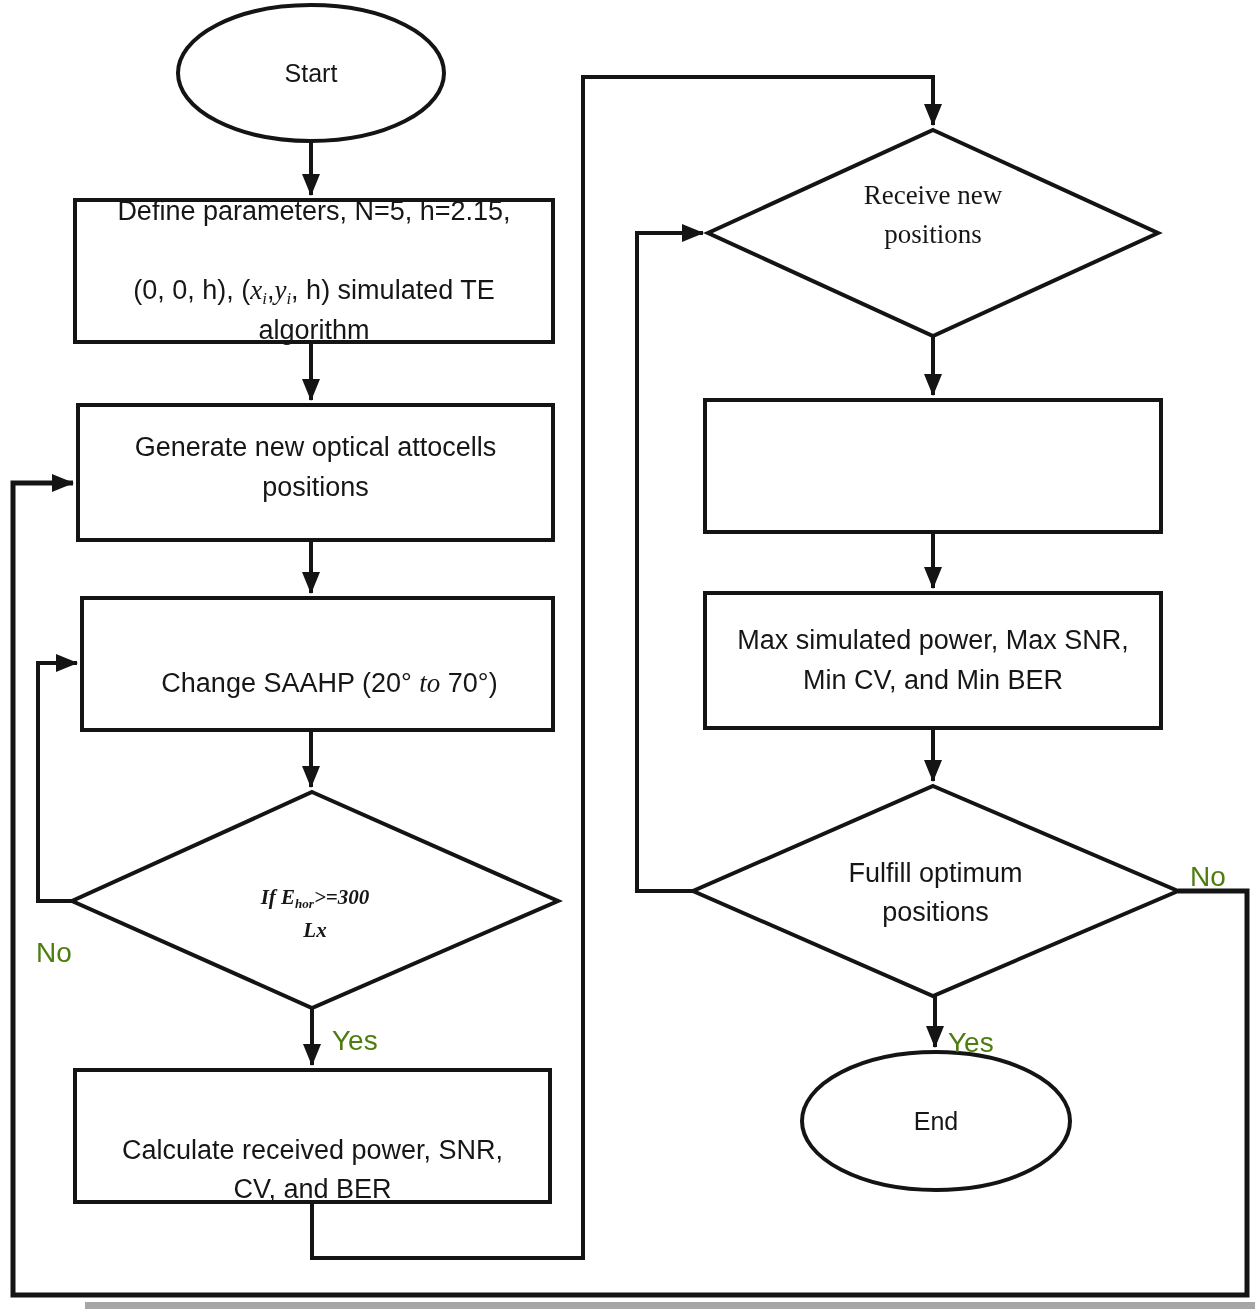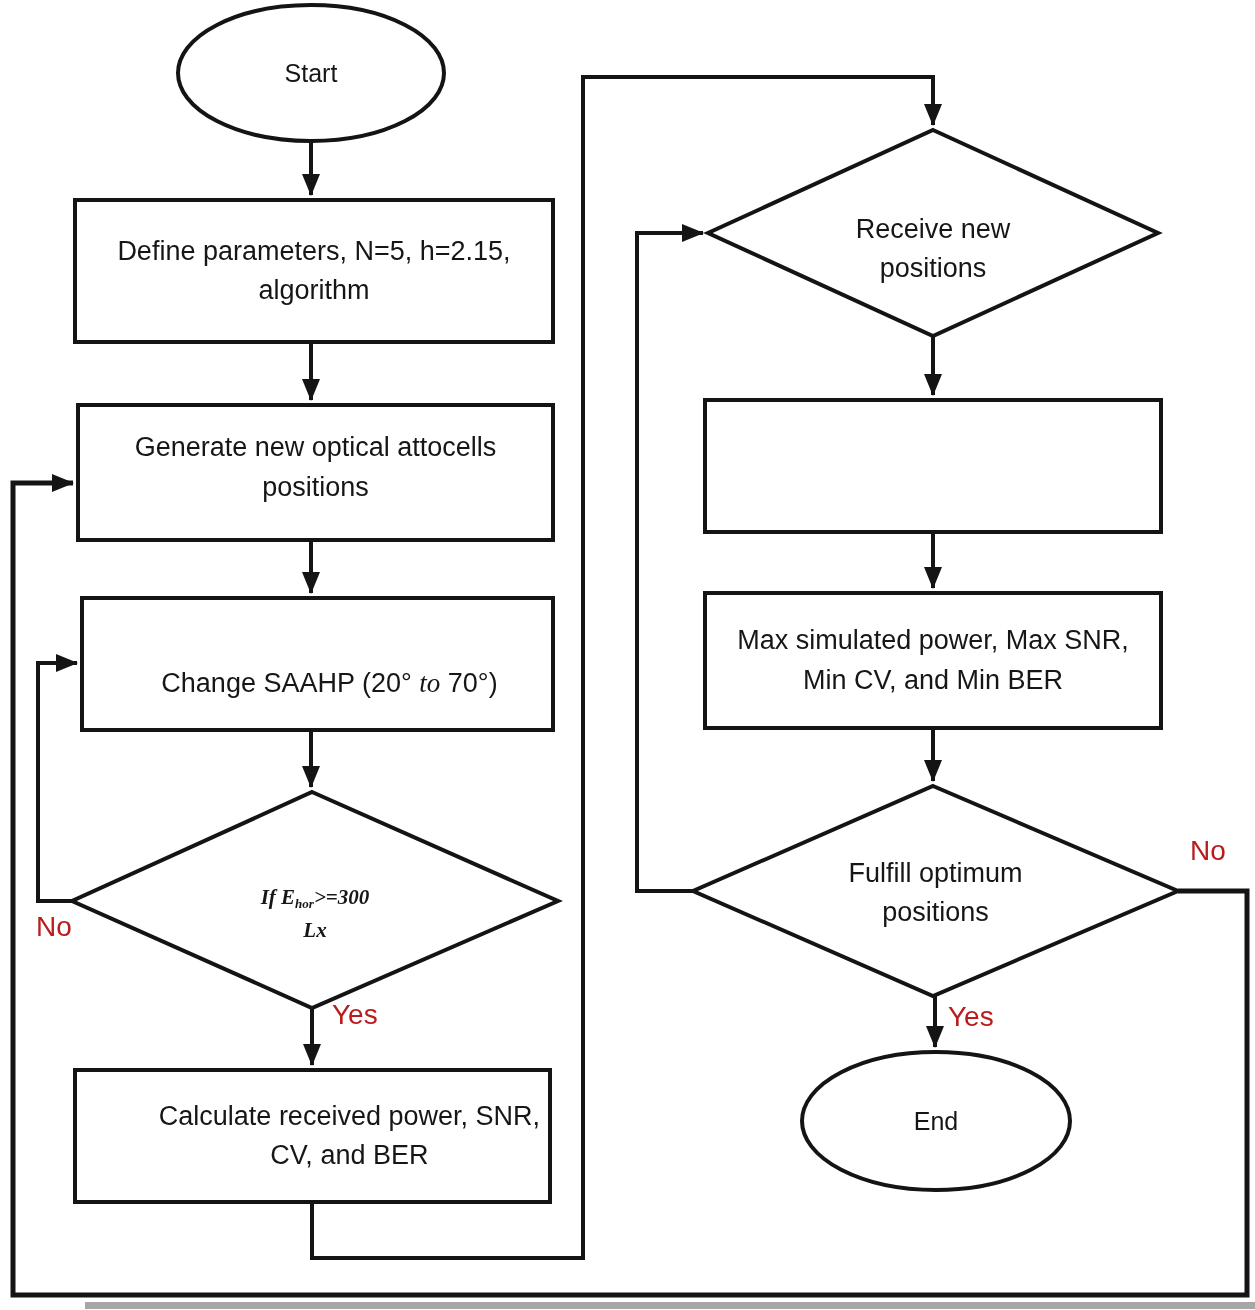--- a/index.html
+++ b/index.html
@@ -28,22 +28,23 @@
     font-size:0.62em;vertical-align:-0.28em;
   }
   .decision-math{
     font-family:"Liberation Serif", serif;
     font-style:italic;font-weight:600;
     font-size:21px;line-height:1.55;
   }
   .edge-label{
     position:absolute;
     font:28px/1.1 "Liberation Sans", sans-serif;
-    color:#b91c1c;
+    color:#4d7c0f;
     pointer-events:none;
+    margin-top:26px;
   }
 </style>
 </head>
 <body>
 
 <div id="canvas">
 
   <svg id="connectors" width="1255" height="1310" viewBox="0 0 1255 1310">
     <defs>
       <marker id="arrow" viewBox="0 0 24 20" markerWidth="24" markerHeight="20" refX="22" refY="10" orient="auto" markerUnits="userSpaceOnUse">
@@ -81,43 +82,46 @@
       <ellipse cx="936" cy="1121" rx="134" ry="69"></ellipse>
     </g>
 
     <rect x="85" y="1302" width="1170" height="7" fill="#909090" opacity="0.8"></rect>
   </svg>
 
   <div class="node-text big" style="left:178px;top:5px;width:266px;height:136px;"><span>Start</span></div>
 
   <div class="node-text" style="left:85px;top:200px;width:458px;height:142px;">
     <span>Define parameters, N=5, h=2.15,</span>
+    <span>
+      <span>(0, 0, h), (</span><span class="mi">x</span><span class="mi-sub">i</span><span>,</span><span class="mi">y</span><span class="mi-sub">i</span><span>, h) simulated TE</span>
+    </span>
     <span>algorithm</span>
   </div>
 
   <div class="node-text" style="left:88px;top:405px;width:455px;height:125px;"><span>Generate new optical attocells
 positions</span></div>
 
   <div class="node-text" style="left:104px;top:598px;width:451px;height:132px;">
     <span>
       <span>Change SAAHP (20° </span><span class="mi">to</span><span> 70°)</span>
     </span>
   </div>
 
   <div class="node-text decision-math" style="left:72px;top:800px;width:486px;height:195px;">
     <span>
       <span>If E</span><span class="mi-sub">hor</span><span>&gt;=300</span>
     </span>
     <span>Lx</span>
   </div>
 
-  <div class="node-text" style="left:85px;top:1070px;width:455px;height:132px;align-items:flex-end;"><span>Calculate received power, SNR,
+  <div class="node-text" style="left:85px;top:1104px;width:455px;height:132px;"><span>Calculate received power, SNR,
 CV, and BER</span></div>
 
-  <div class="node-text" style="left:708px;top:146px;width:450px;height:206px;"><span>Receive new
+  <div class="node-text" style="left:708px;top:112px;width:450px;height:206px;font-family:Liberation Serif, serif;"><span>Receive new
 positions</span></div>
 
 
   <div class="node-text" style="left:705px;top:593px;width:456px;height:135px;"><span>Max simulated power, Max SNR,
 Min CV, and Min BER</span></div>
 
   <div class="node-text" style="left:693px;top:788px;width:485px;height:210px;"><span>Fulfill optimum
 positions</span></div>
 
   <div class="node-text big" style="left:802px;top:1052px;width:268px;height:138px;"><span>End</span></div>

